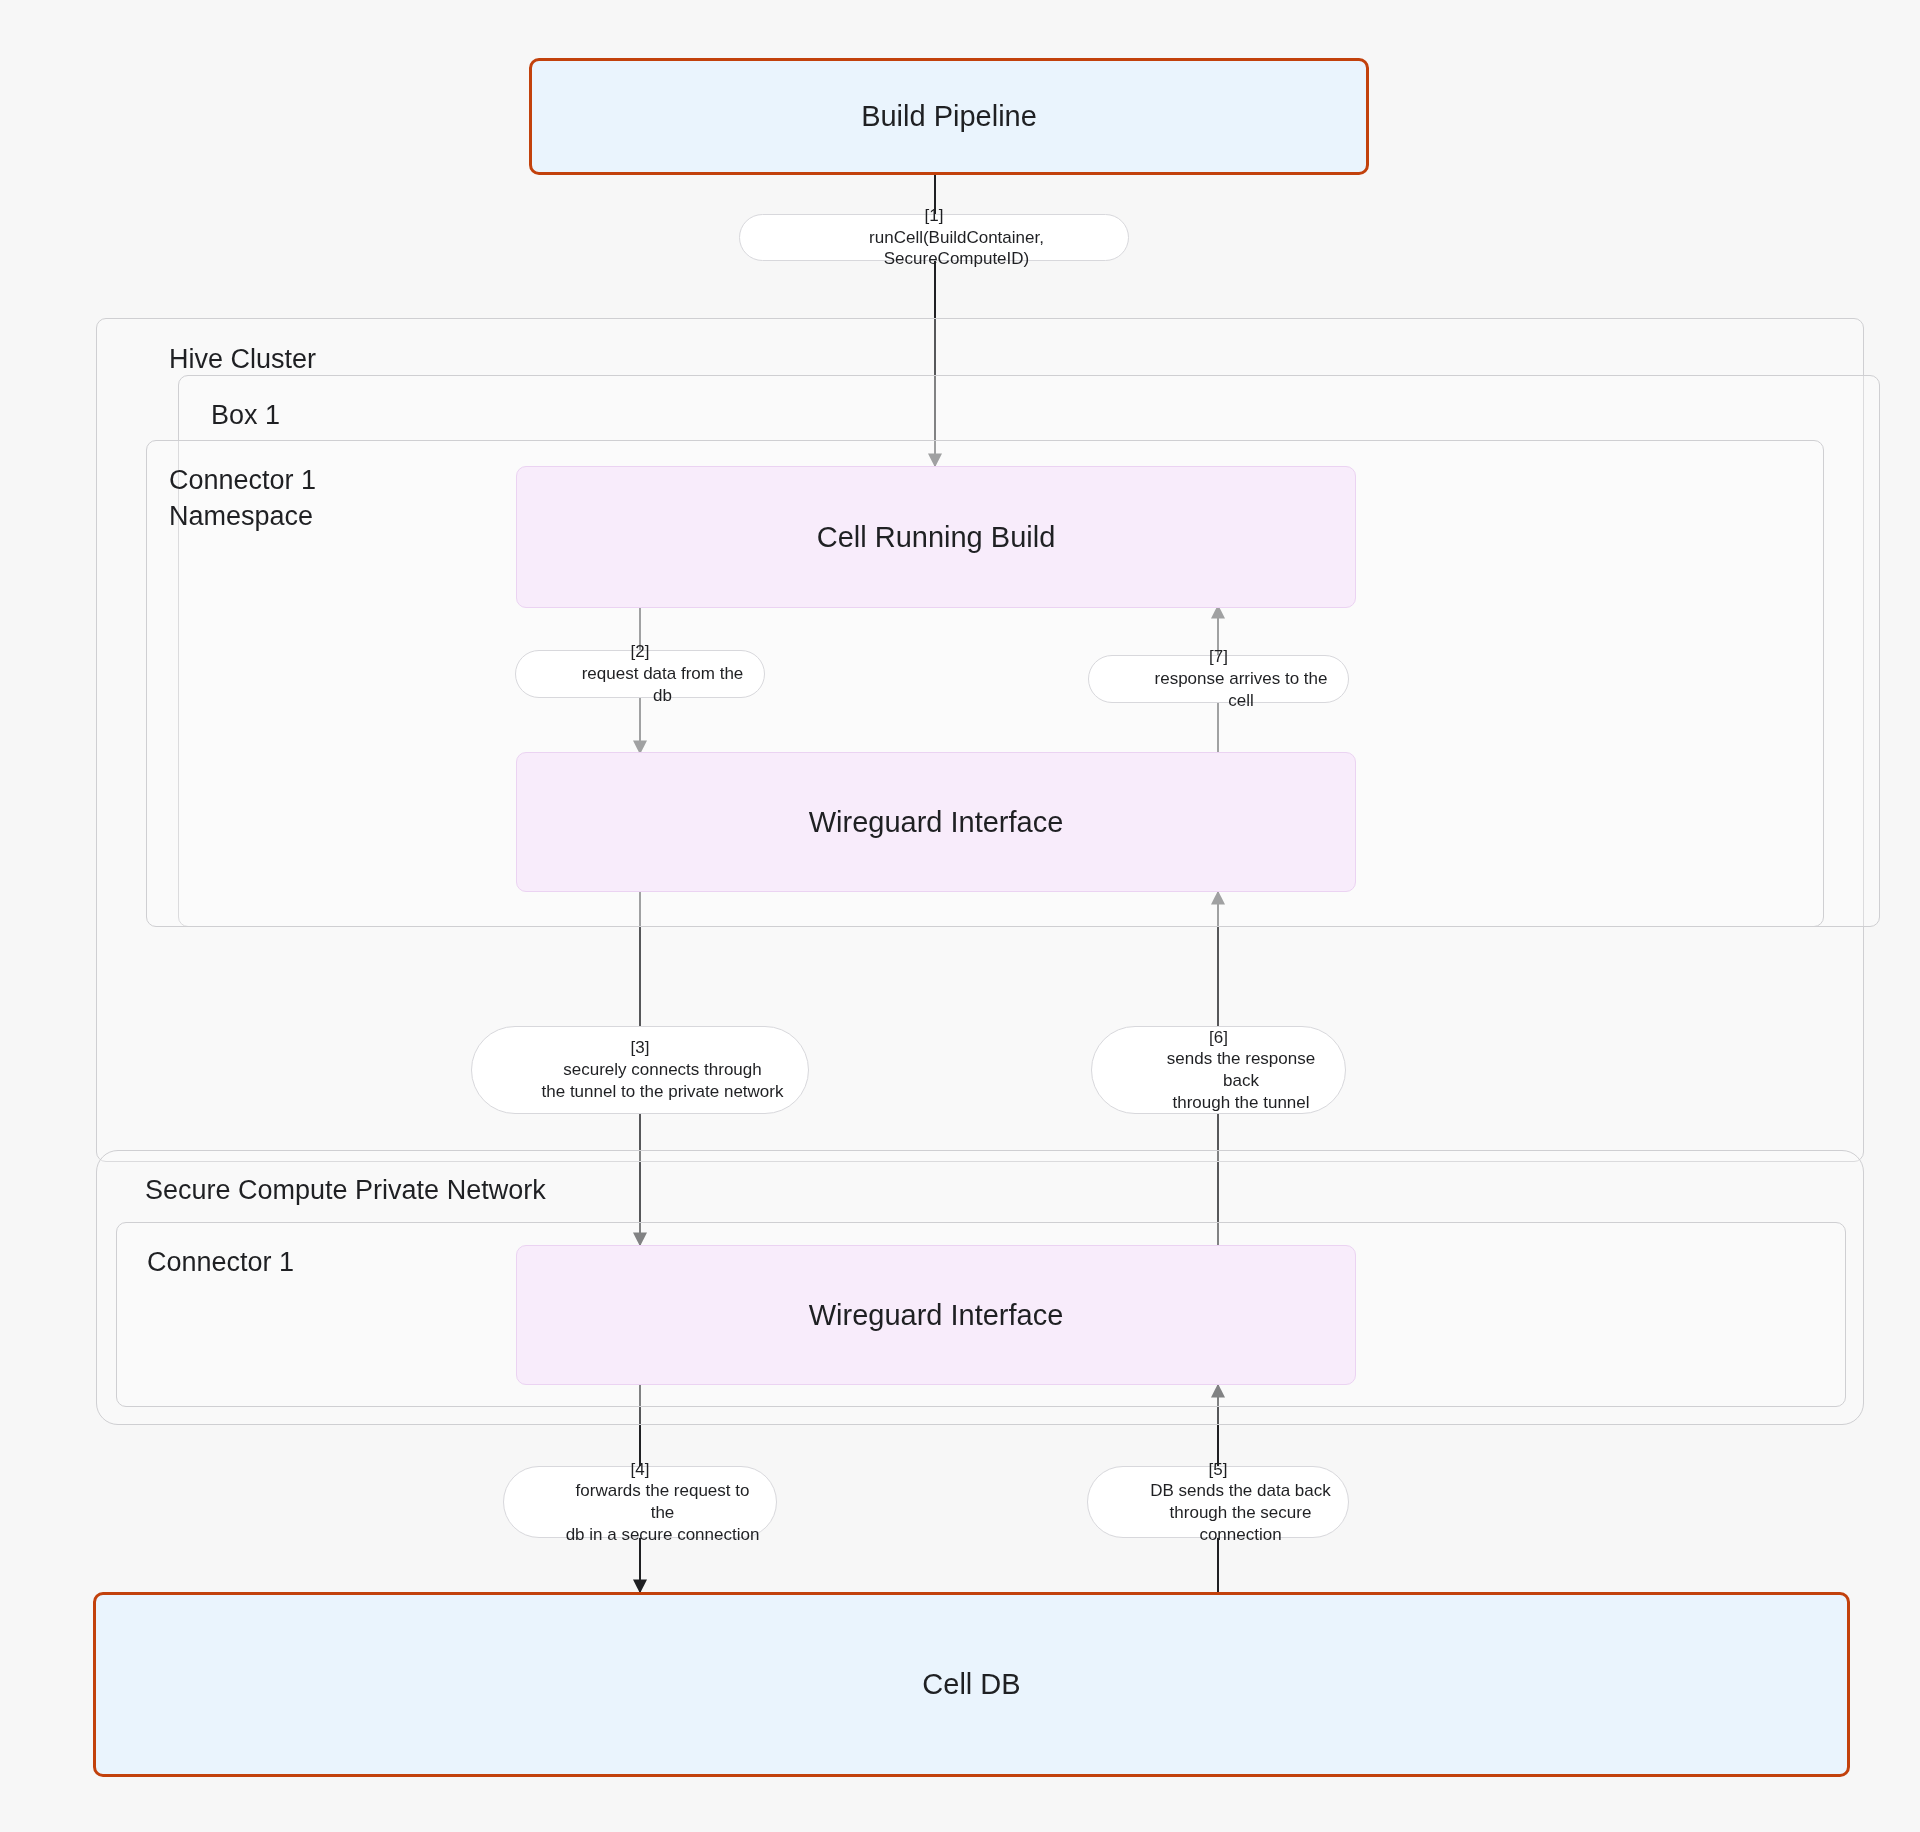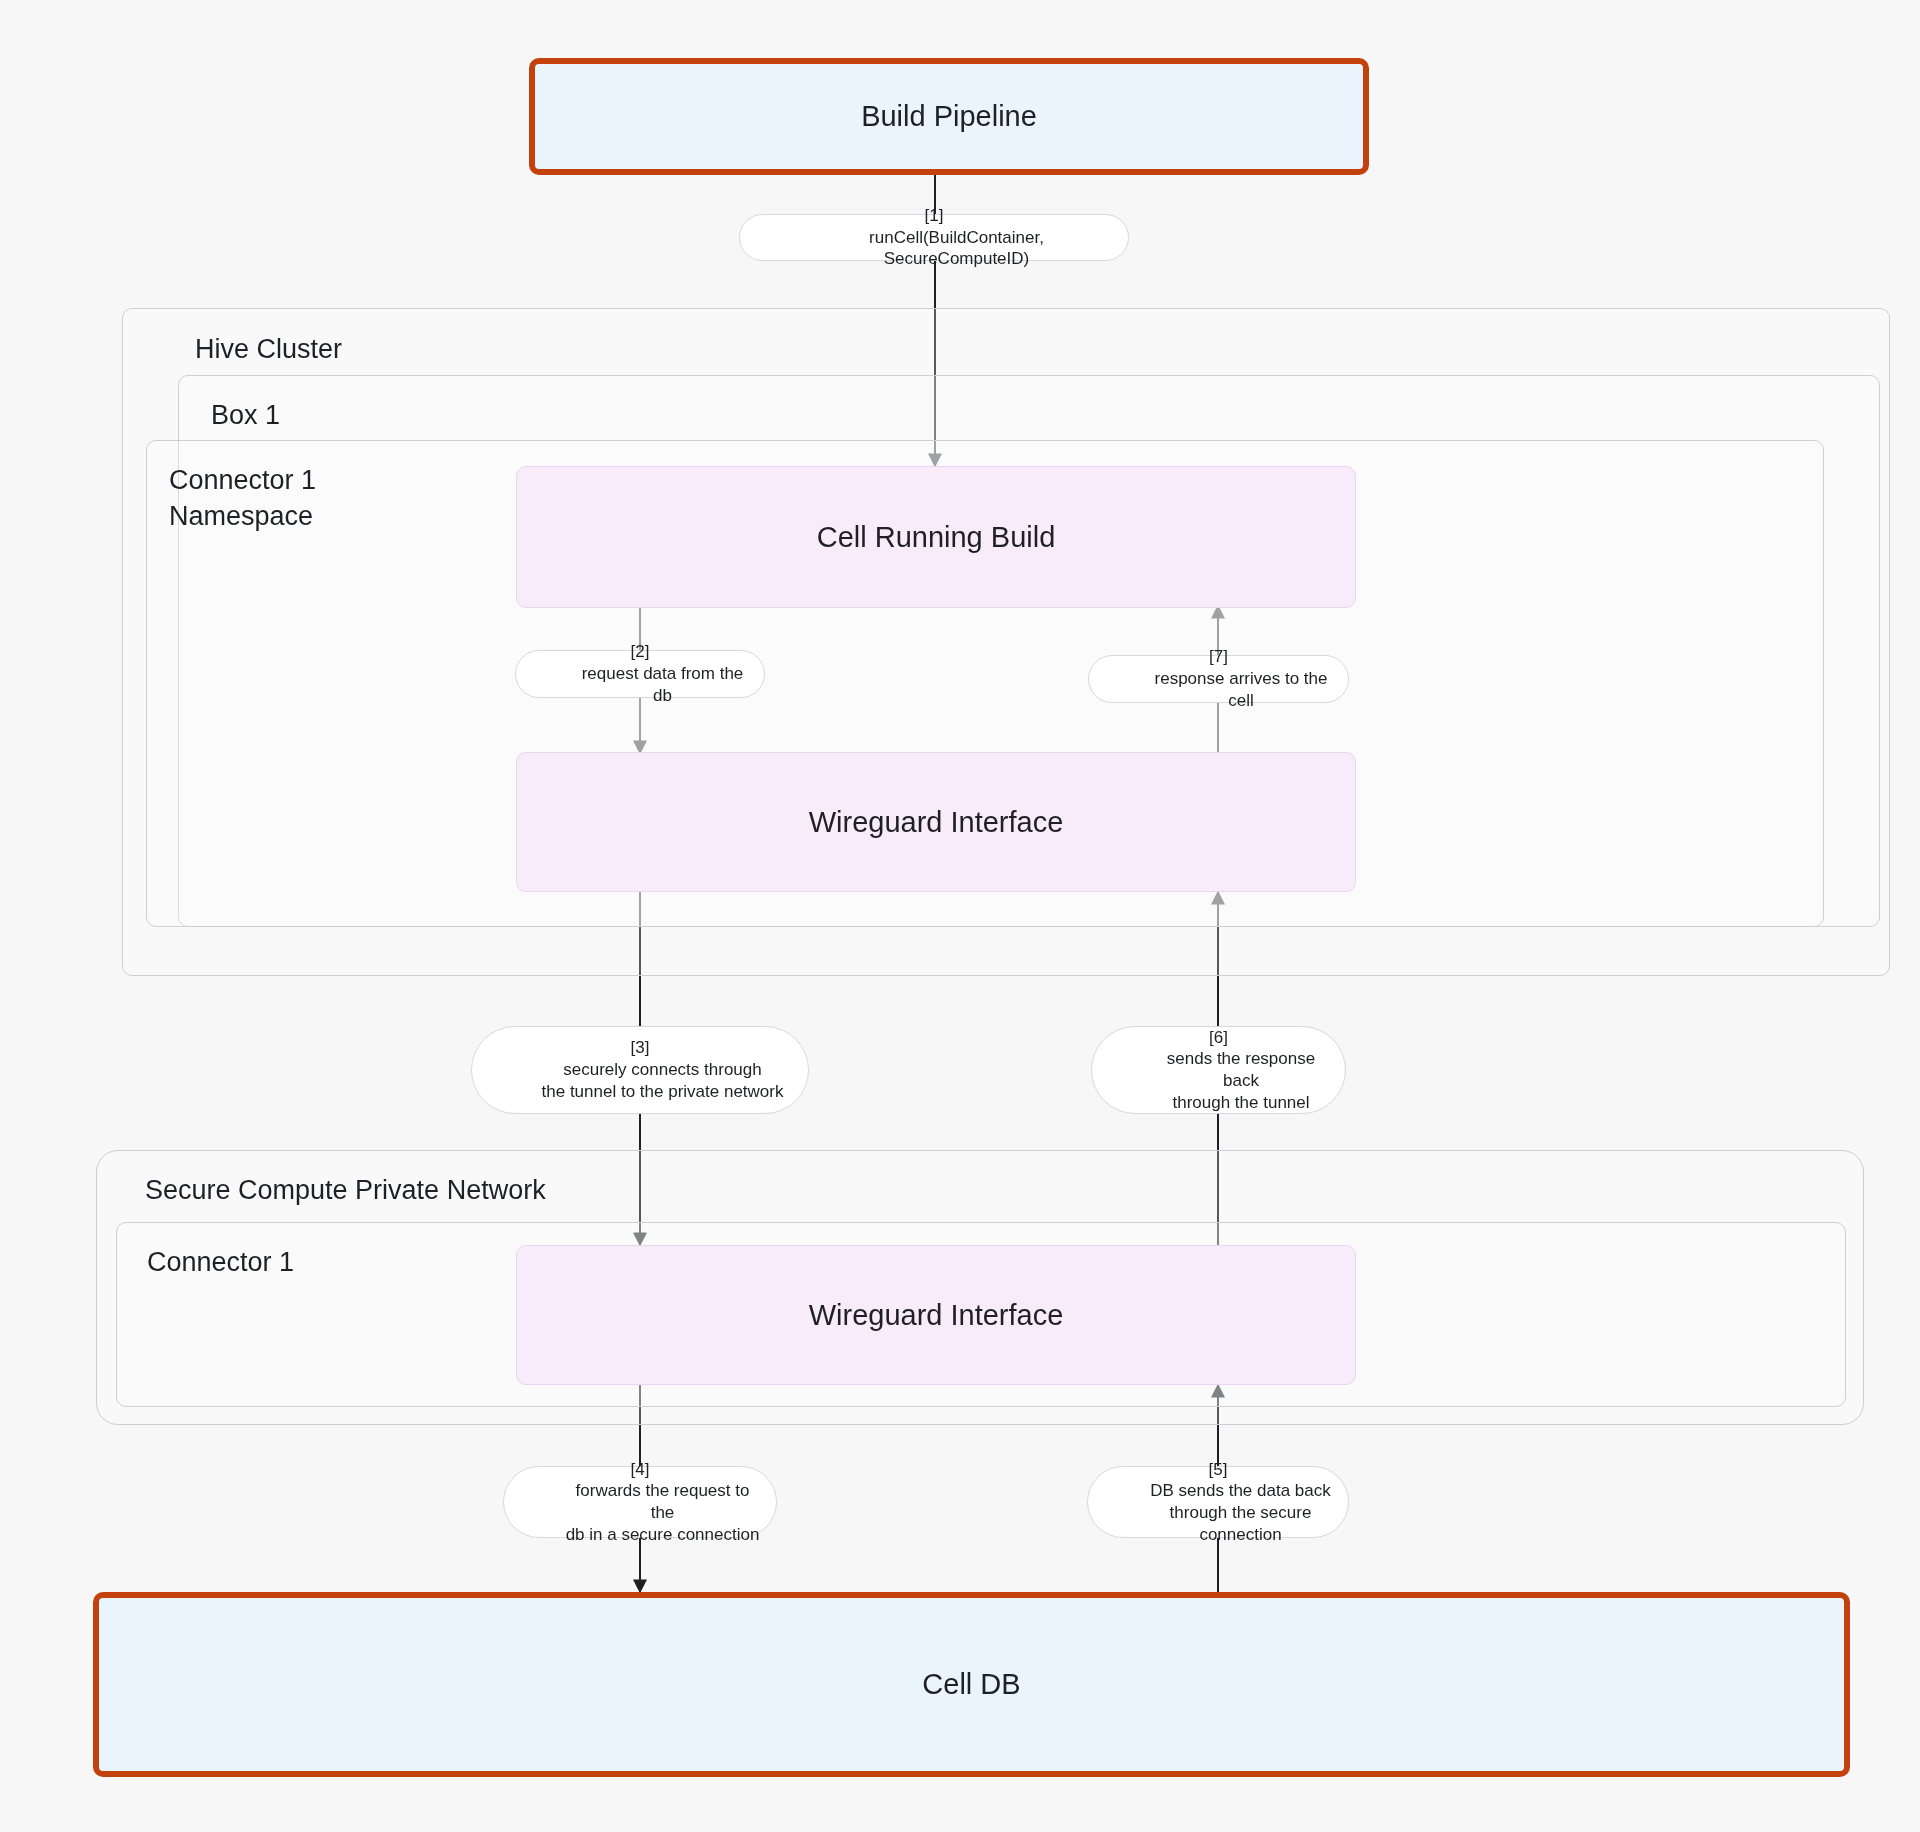--- a/index.html
+++ b/index.html
@@ -49,21 +49,21 @@
     border-radius: 10px;
     display: flex;
     align-items: center;
     justify-content: center;
     text-align: center;
     font-size: 29px;
     color: #1f2023;
   }
   .node.blue {
     background: #eaf4fd;
-    border: 6px solid #c2410c;
+    border: 3px solid #c2410c;
   }
   .node.purple {
     background: #f8ecfb;
     border: 1px solid #ebd3f2;
   }
   
   .edge-label {
     position: absolute;
     box-sizing: border-box;
     background: #ffffff;
@@ -114,21 +114,21 @@
     <path d="M 1218 1408 L 1218 1114" stroke="#1f2023" stroke-width="2" fill="none"></path>
     <path d="M 1218 1026 L 1218 892" stroke="#1f2023" stroke-width="2" fill="none" marker-end="url(#arrow)"></path>
 
     <path d="M 640 1382 L 640 1466" stroke="#1f2023" stroke-width="2" fill="none"></path>
     <path d="M 640 1537 L 640 1592" stroke="#1f2023" stroke-width="2" fill="none" marker-end="url(#arrow)"></path>
 
     <path d="M 1218 1592 L 1218 1537" stroke="#1f2023" stroke-width="2" fill="none"></path>
     <path d="M 1218 1466 L 1218 1385" stroke="#1f2023" stroke-width="2" fill="none" marker-end="url(#arrow)"></path>
   </svg>
 
-  <div class="group" style="left:96px; top:308px; width:1768px; height:668px;margin-left:26px;">
+  <div class="group" style="left:96px; top:318px; width:1768px; height:844px;">
     <div class="group-label" style="left:72px; top:23px;">Hive Cluster</div>
   </div>
 
   <div class="group" style="left:134px; top:375px; width:1702px; height:552px;margin-left:44px;">
     <div class="group-label" style="left:32px; top:22px;">Box 1</div>
   </div>
 
   <div class="group" style="left:146px; top:440px; width:1678px; height:487px;">
     <div class="group-label" style="left:22px; top:22px;">Connector 1
 Namespace</div>

